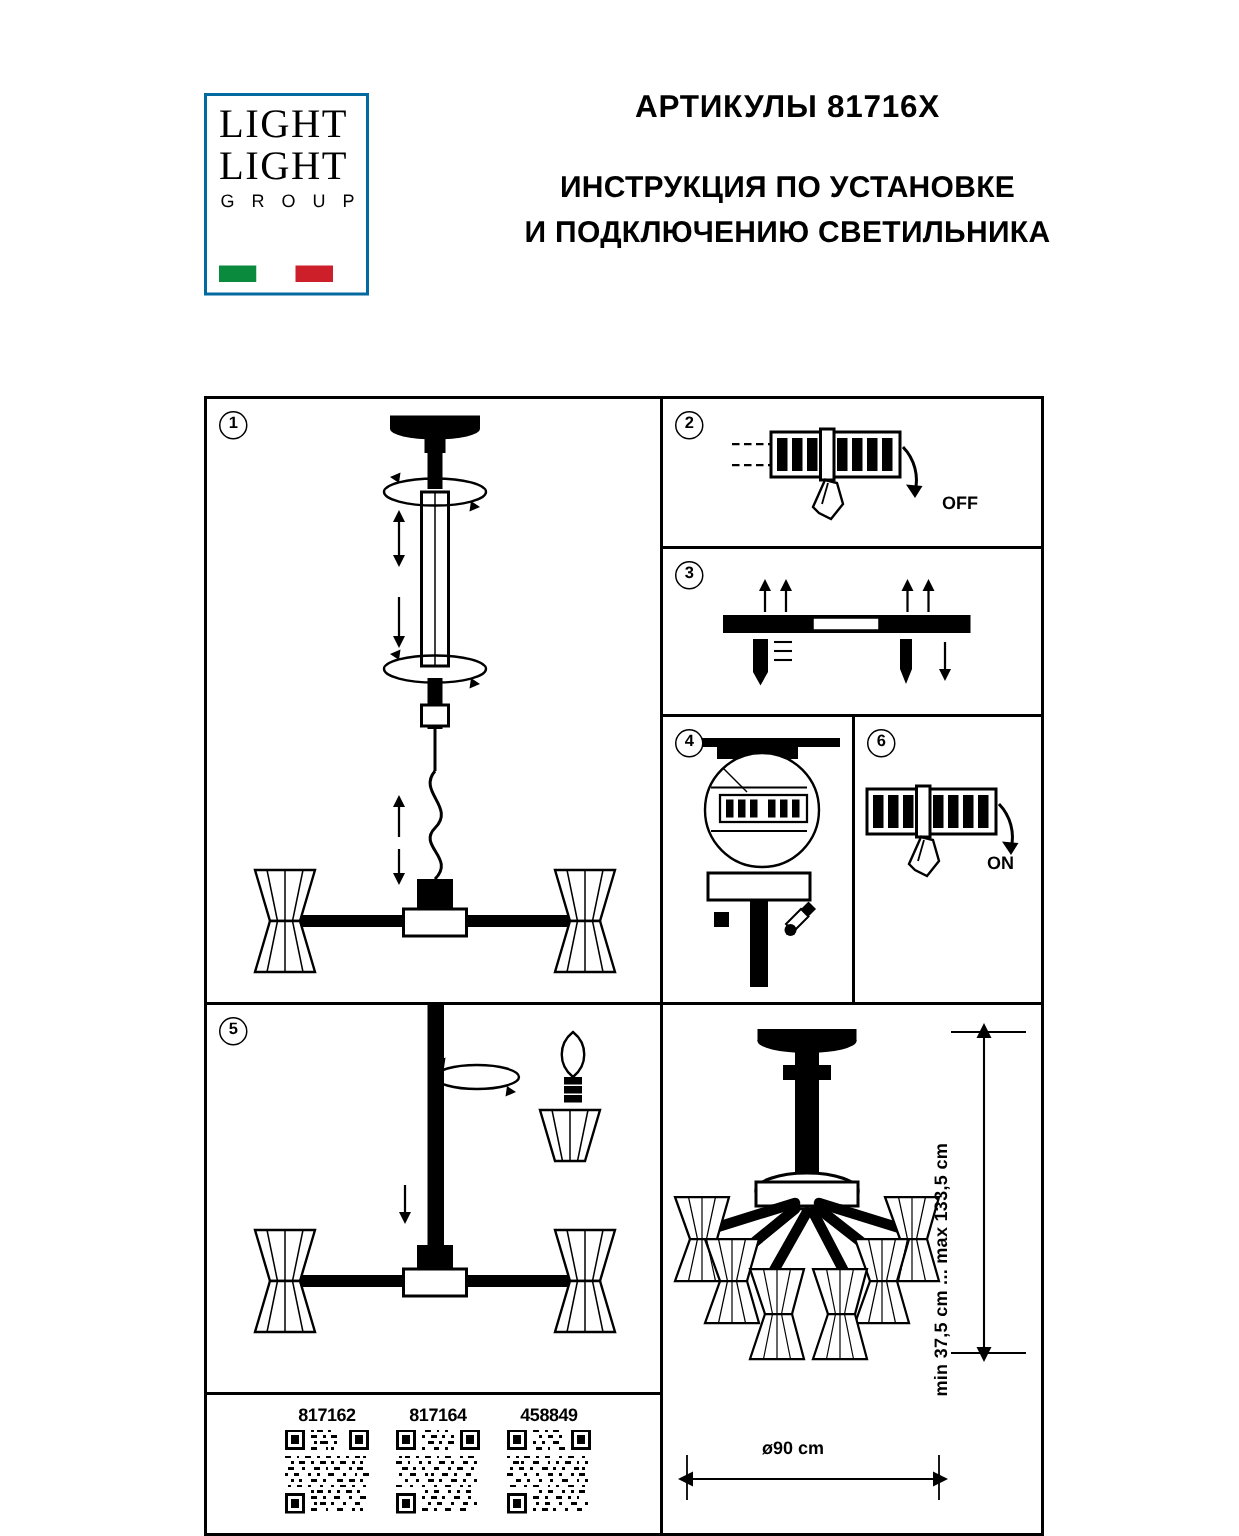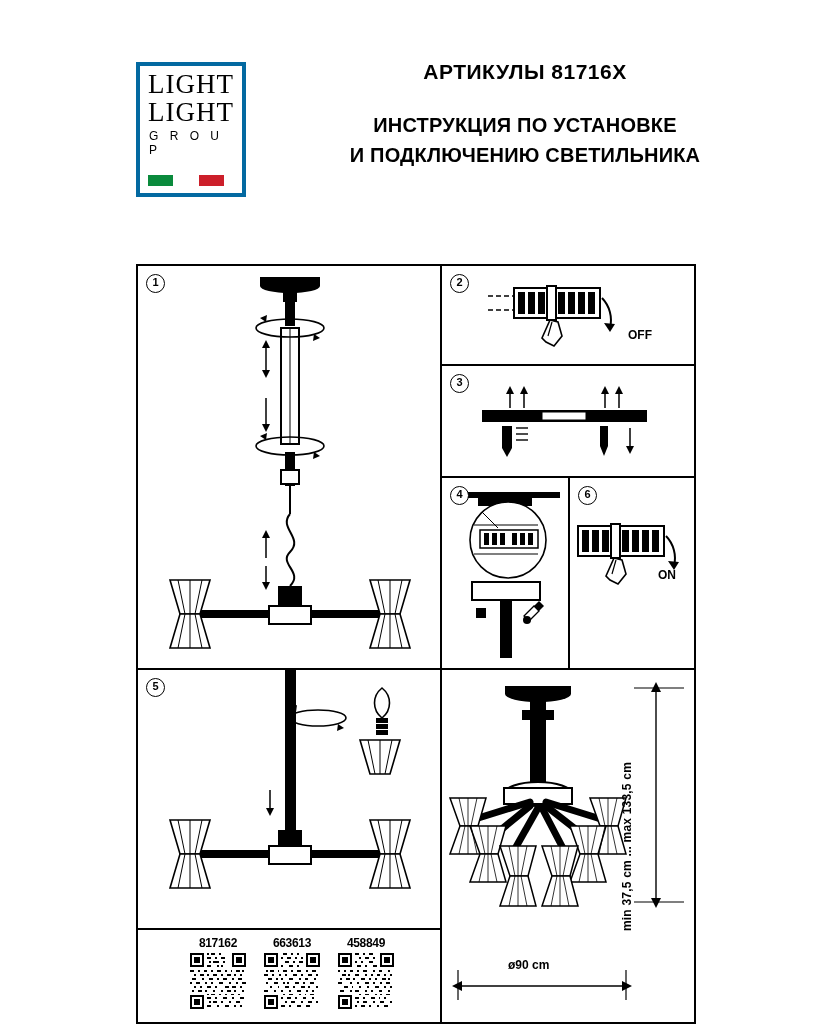--- a/index.html
+++ b/index.html
@@ -22,21 +22,21 @@
     left: 0; top: 0;
     width: 826px;
     height: 225px;
   }
   .logo-box {
     position: absolute;
     left: 136px;
     top: 62px;
     width: 110px;
     height: 135px;
-    border: 4px solid #0369a1;
+    border: 2px solid #0369a1;
     box-sizing: border-box;
     display: flex;
     flex-direction: column;
     justify-content: flex-start;
     padding-top: 4px;
   }
   .logo-line1, .logo-line2 {
     font-family: "Liberation Serif", serif;
     font-size: 27px;
     letter-spacing: 1px;
@@ -543,21 +543,21 @@
               <rect x="24" y="25" width="2" height="1"></rect>
             <rect x="9" y="27" width="2" height="1"></rect>
               <rect x="14" y="27" width="1" height="1"></rect>
               <rect x="18" y="27" width="2" height="1"></rect>
             <rect x="23" y="27" width="1" height="1"></rect>
               <rect x="26" y="27" width="1" height="1"></rect>
           </g>
         </svg>
       </div>
       <div class="qr-item" style="left:126px; top:8px;">
-        <div class="qr-label">663613</div>
+        <div class="qr-label">817164</div>
         <svg class="qr-code" viewBox="0 0 29 29" shape-rendering="crispEdges">
           <rect width="29" height="29" fill="#fff"></rect>
           <g fill="#000">
             <rect x="0" y="0" width="7" height="7"></rect>
               <rect x="1" y="1" width="5" height="5" fill="#fff"></rect>
               <rect x="2" y="2" width="3" height="3"></rect>
             <rect x="22" y="0" width="7" height="7"></rect>
               <rect x="23" y="1" width="5" height="5" fill="#fff"></rect>
               <rect x="24" y="2" width="3" height="3"></rect>
             <rect x="0" y="22" width="7" height="7"></rect>

